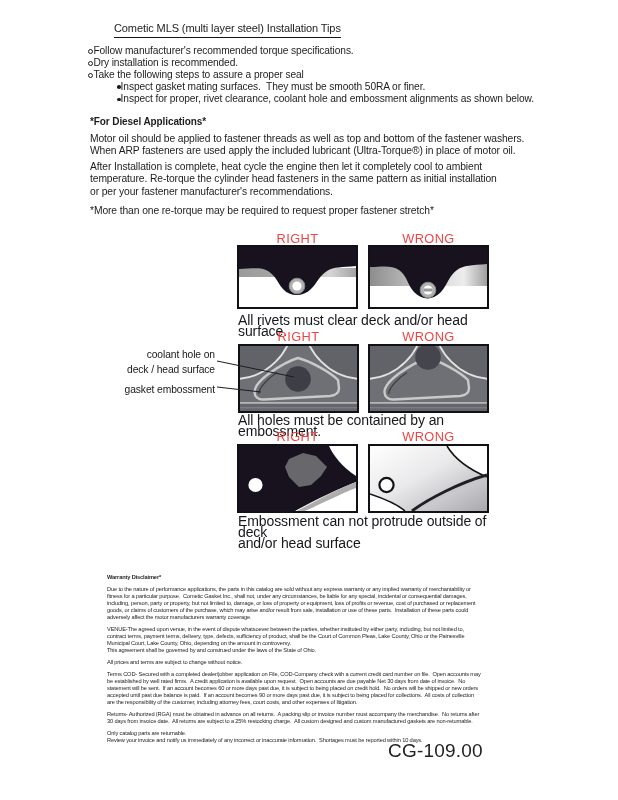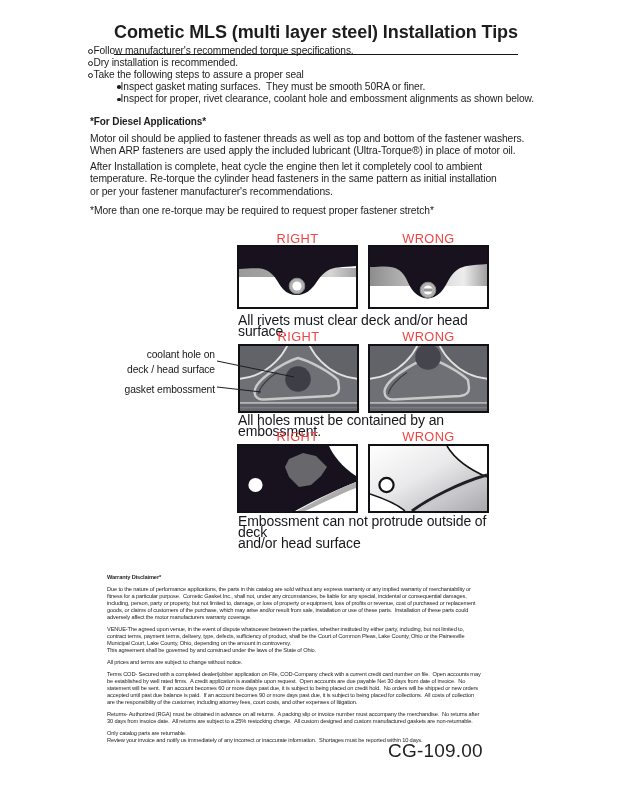--- a/index.html
+++ b/index.html
@@ -1,21 +1,21 @@
 <!DOCTYPE html>
 <html><head>
 <meta charset="utf-8">
 <style>
   html,body{margin:0;padding:0;background:#888;}
   .page{position:relative;width:618px;height:800px;background:#ffffff;margin:0 auto;
         font-family:"Liberation Sans",sans-serif;color:#1d1d1f;overflow:hidden;}
   .abs{position:absolute;}
 
-  .title{left:114px;top:22px;font-size:18px;font-weight:bold;letter-spacing:-.1px;
-         border-bottom:1.7px solid #15151a;padding-bottom:11px;white-space:pre;}
+  .title{left:114px;top:22px;font-size:11px;font-weight:normal;letter-spacing:-.1px;
+         border-bottom:1.7px solid #15151a;padding-bottom:3px;white-space:pre;}
 
   .tips{left:88px;top:45px;font-size:10.2px;line-height:12.1px;letter-spacing:-.1px;}
   .tip-row{display:flex;align-items:flex-start;}
   .o-marker{width:3.4px;height:3.4px;border:1px solid #1d1d1f;border-radius:50%;margin-top:3.8px;flex:none;}
   .dot-marker{width:3.6px;height:3.6px;background:#1d1d1f;border-radius:50%;margin-top:4.2px;flex:none;}
   .sub{margin-left:29px;text-align:center;}
   .tip-text{white-space:pre;}
 
   .h-diesel{left:90px;top:116px;font-size:10px;font-weight:bold;letter-spacing:-.1px;}
   .para{left:90px;width:490px;font-size:10.3px;line-height:12.3px;letter-spacing:-.1px;white-space:pre-line;}

